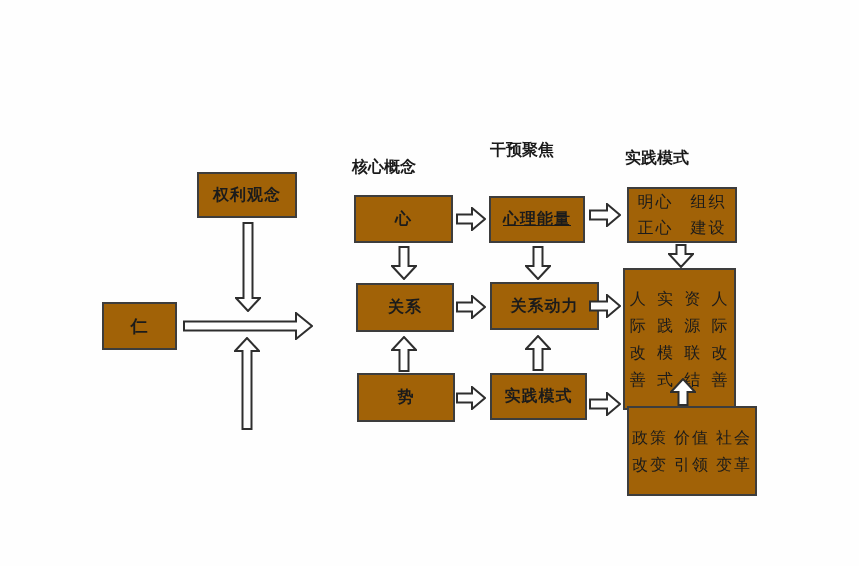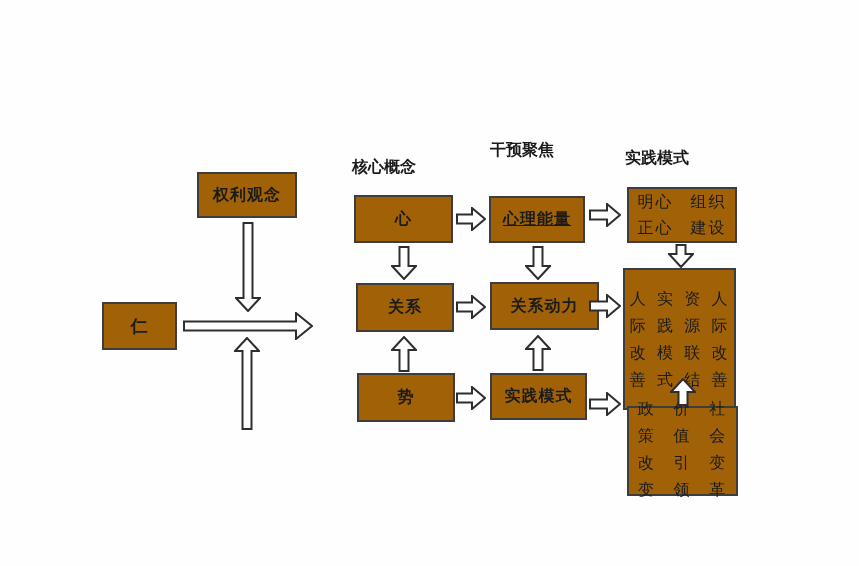--- a/index.html
+++ b/index.html
@@ -85,21 +85,21 @@
   <div class="abs node serif-list" style="left:627px; top:187px; width:110px; height:56px; line-height:26px;">
     <div>明心正心</div>
     <div>组织建设</div>
   </div>
   <div class="abs node serif-list" style="left:623px; top:268px; width:113px; height:142px;">
     <div>人际改善</div>
     <div>实践模式</div>
     <div>资源联结</div>
     <div>人际改善</div>
   </div>
-  <div class="abs node serif-list" style="left:627px; top:406px; width:111px; height:90px;font-family:Liberation Mono, monospace;">
+  <div class="abs node serif-list" style="left:627px; top:406px; width:130px; height:90px;">
     <div>政策改变</div>
     <div>价值引领</div>
     <div>社会变革</div>
   </div>
 
   <svg class="abs arrow-svg" style="left:235px; top:222px;" width="26" height="90">
     <polygon points="8.5,1 17.5,1 17.5,76 25,76 13,89 1,76 8.5,76"></polygon>
   </svg>
 
   <svg class="abs arrow-svg" style="left:234px; top:337px;" width="26" height="93">

